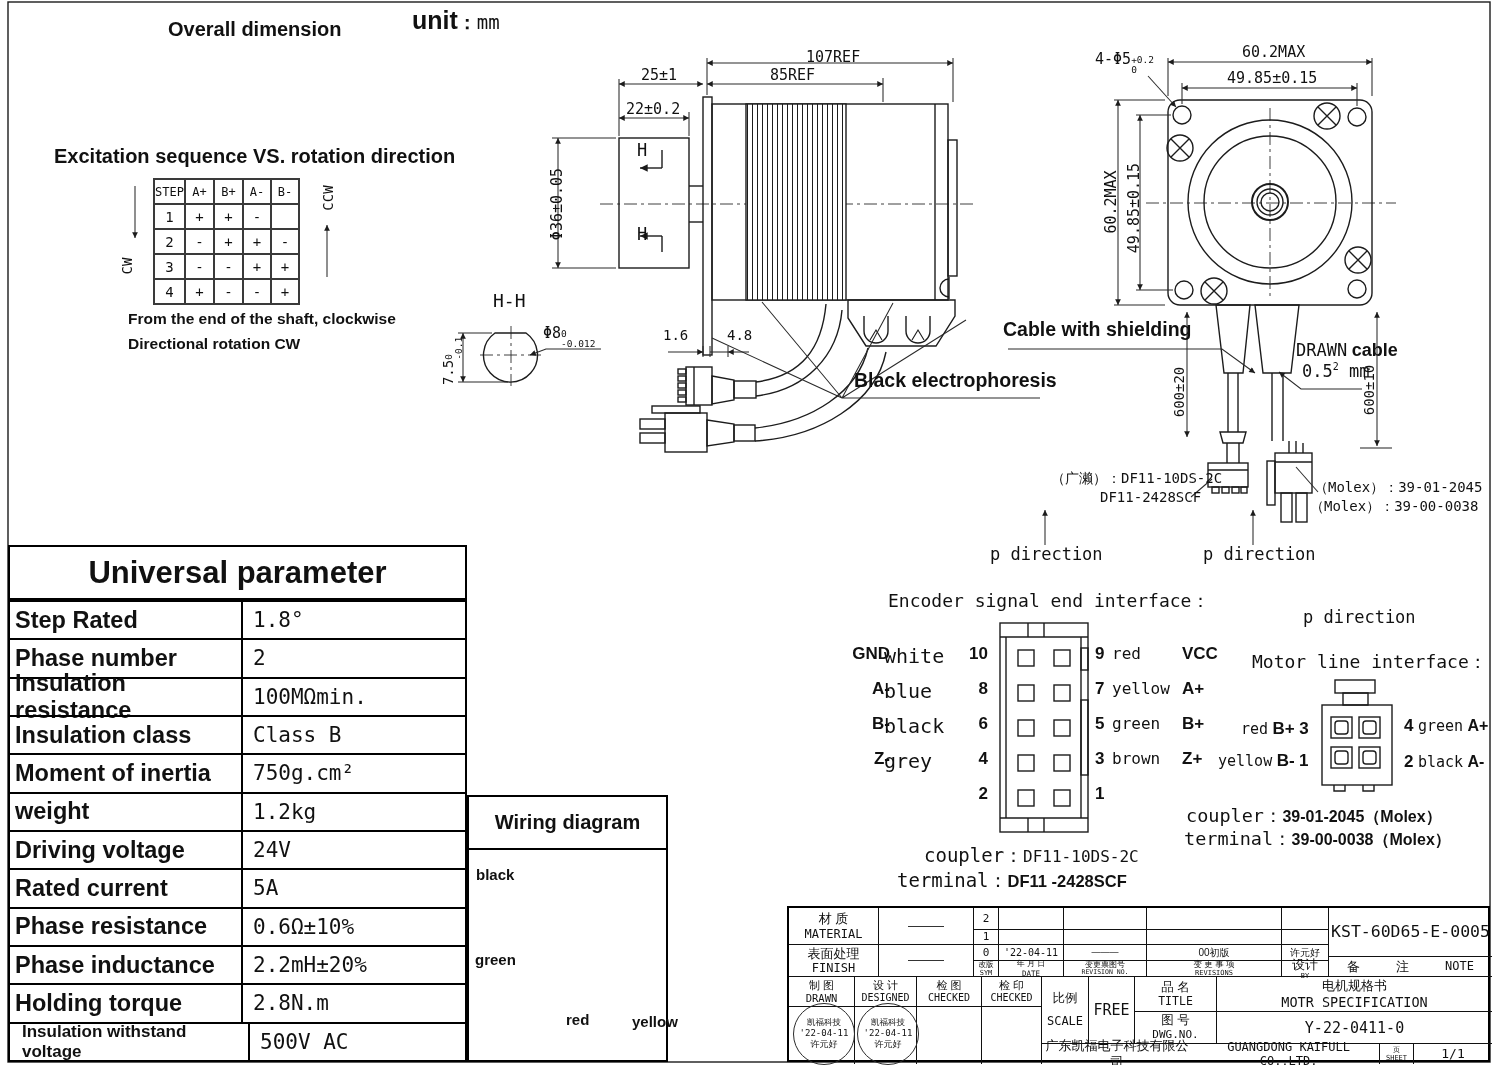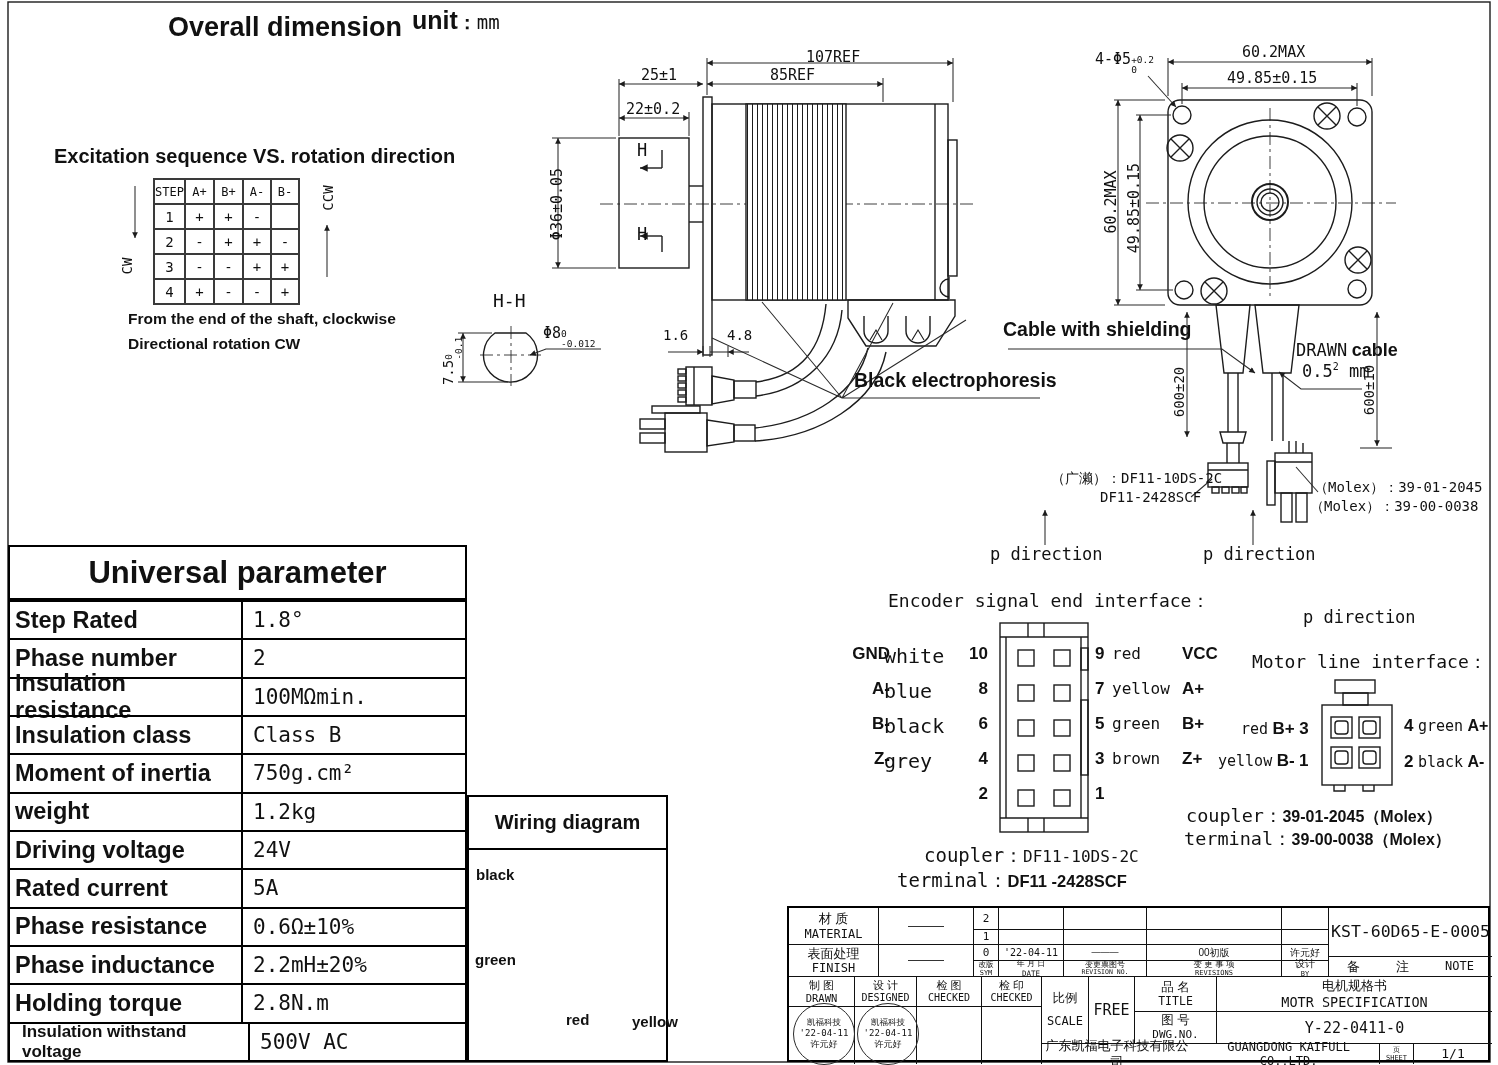--- a/index.html
+++ b/index.html
@@ -262,21 +262,21 @@
     <line x1="1191" y1="497" x2="1212" y2="479"></line>
     <line x1="1318" y1="492" x2="1296" y2="467"></line>
     <line x1="1045" y1="545" x2="1045" y2="510" marker-end="url(#arr)"></line>
     <line x1="1253" y1="545" x2="1253" y2="510" marker-end="url(#arr)"></line>
     <line x1="135" y1="186" x2="135" y2="238" marker-end="url(#arr)"></line>
     <line x1="327" y1="277" x2="327" y2="225" marker-end="url(#arr)"></line>
     <path d="M842,398 L712,338 M842,398 L762,302 M842,398 L893,303 M842,398 L966,320 M842,398 H1040"></path>
   </g>
 </svg>
 
-<div class="abs bold" style="left:168px;top:12px;font-size:27px;">Overall dimension</div>
+<div class="abs bold" style="left:168px;top:18px;font-size:20px;">Overall dimension</div>
 <div class="abs" style="left:412px;top:6px;">
   <span class="bold" style="font-size:25px;">unit</span><span class="bold" style="font-size:19px;">：</span><span class="mono" style="font-size:19px;">mm</span>
 </div>
 
 <div class="abs bold" style="left:54px;top:145px;font-size:20px;">Excitation sequence VS. rotation direction</div>
 <div id="exc-table">
   <span class="hd">STEP</span>
   <span class="hd">A+</span>
   <span class="hd">B+</span>
   <span class="hd">A-</span>
@@ -524,21 +524,21 @@
   </div>
   <div class="tc" style="left:275px;top:53px;width:83px;height:16px;">
     <div style="font-size:8px;">变更票图号</div>
         <div class="mono" style="font-size:6.5px;">REVISION NO.</div>
   </div>
   <div class="tc" style="left:358px;top:53px;width:135px;height:16px;">
     <div style="font-size:8.5px;">变 更 事 项</div>
         <div class="mono" style="font-size:7px;">REVISIONS</div>
   </div>
   <div class="tc" style="left:493px;top:53px;width:47px;height:16px;">
-    <div style="font-size:10px;">设计</div>
+    <div style="font-size:13px;">设计</div>
         <div class="mono" style="font-size:7px;">BY</div>
   </div>
 
   <div class="tc mono" style="left:540px;top:0;width:163px;height:49px;border-right:none;font-size:16.5px;">KST-60D65-E-0005</div>
   <div class="tc" style="left:540px;top:49px;width:163px;height:20px;border-right:none;flex-direction:row;justify-content:space-around;">
     <span style="font-size:13px;width:auto;">备</span>
     <span style="font-size:13px;width:auto;">注</span>
     <span class="mono" style="font-size:12px;width:auto;">NOTE</span>
   </div>
 

